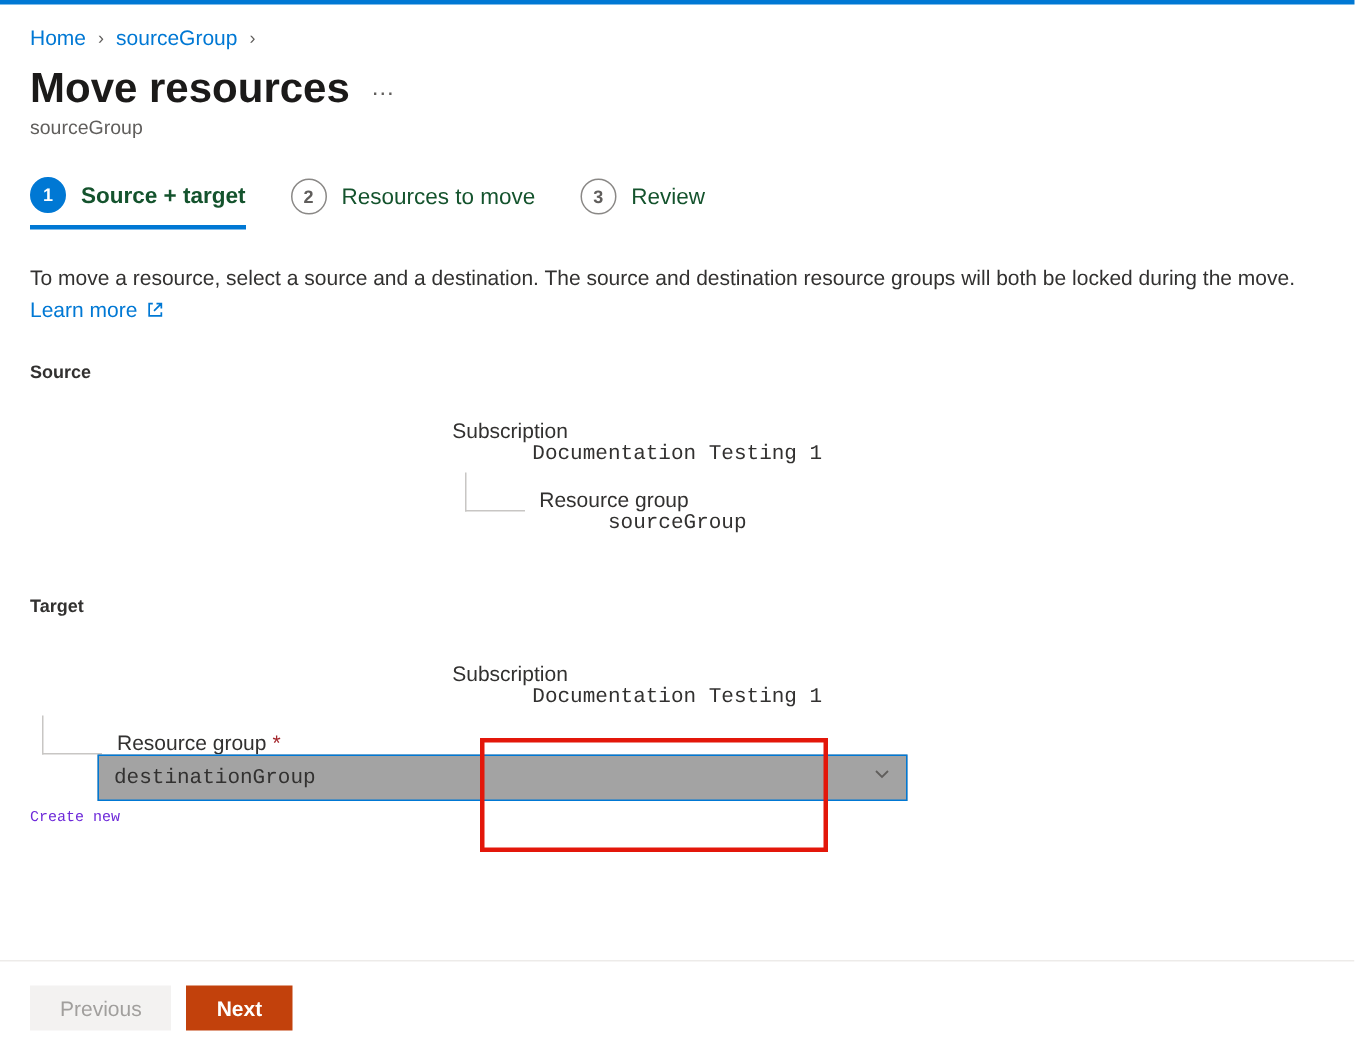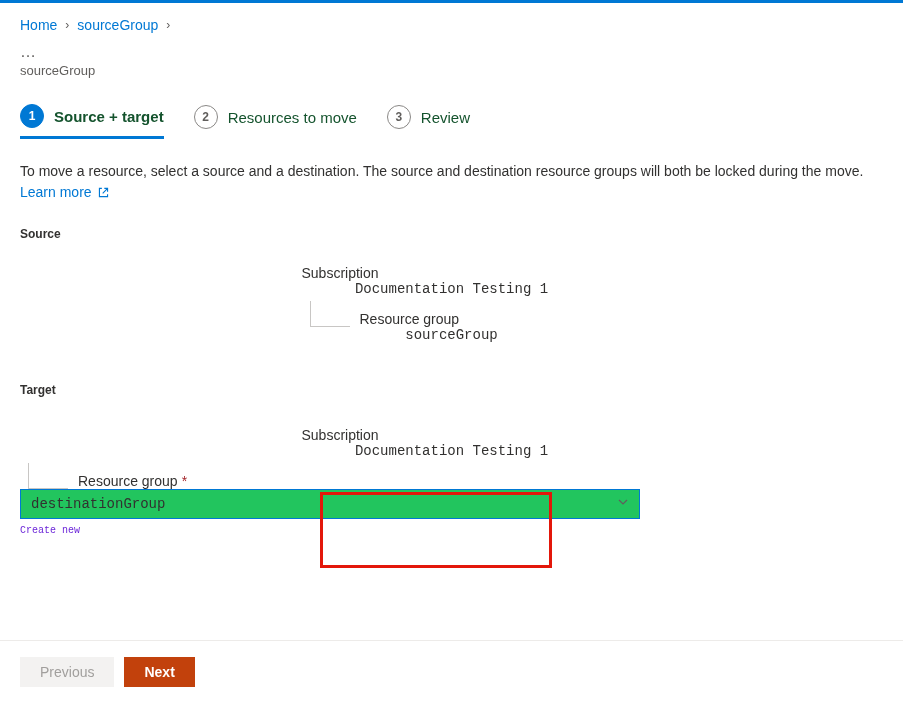--- a/index.html
+++ b/index.html
@@ -73,23 +73,24 @@
       margin-right: 10px;
       margin-left: 8px;
       margin-top: -18px;
     }
     .tree-wrap { display: flex; align-items: flex-end; }
     .req { color: #a4262c; margin-left: 4px; }
     .select-box {
       display: flex; align-items: center; justify-content: space-between;
       border: 1px solid #0078d4;
       padding: 6px 10px;
-      width: 620px;
-      background: #22c55e;
+      width: 540px;
+      background: #a3a3a3;
       cursor: pointer;
+      margin-left: 45px;
     }
     .chevron { color: #605e5c; }
     .create-link { color: #6d28d9; text-decoration: none; font-size: 10px; display: inline-block; margin-top: 6px; cursor: pointer; }
     .highlight-box {
       border: 3px solid #e3170a;
       position: absolute;
       left: 320px;
       top: 489px;
       width: 232px;
       height: 76px;
@@ -120,20 +121,21 @@
 <div class="content">
 
   <nav class="breadcrumb">
     <a>Home</a>
     <span class="bc-sep">›</span>
     <a>sourceGroup</a>
     <span class="bc-sep">›</span>
   </nav>
 
   <div class="title-row">
+    <h1>Move resources</h1>
     <span class="more-icon">…</span>
   </div>
   <div class="subtitle">sourceGroup</div>
 
   <div class="tabs">
     <div class="tab active">
       <span class="tab-badge">1</span>
       <span class="tab-label">Source + target</span>
     </div>
     <div class="tab">

